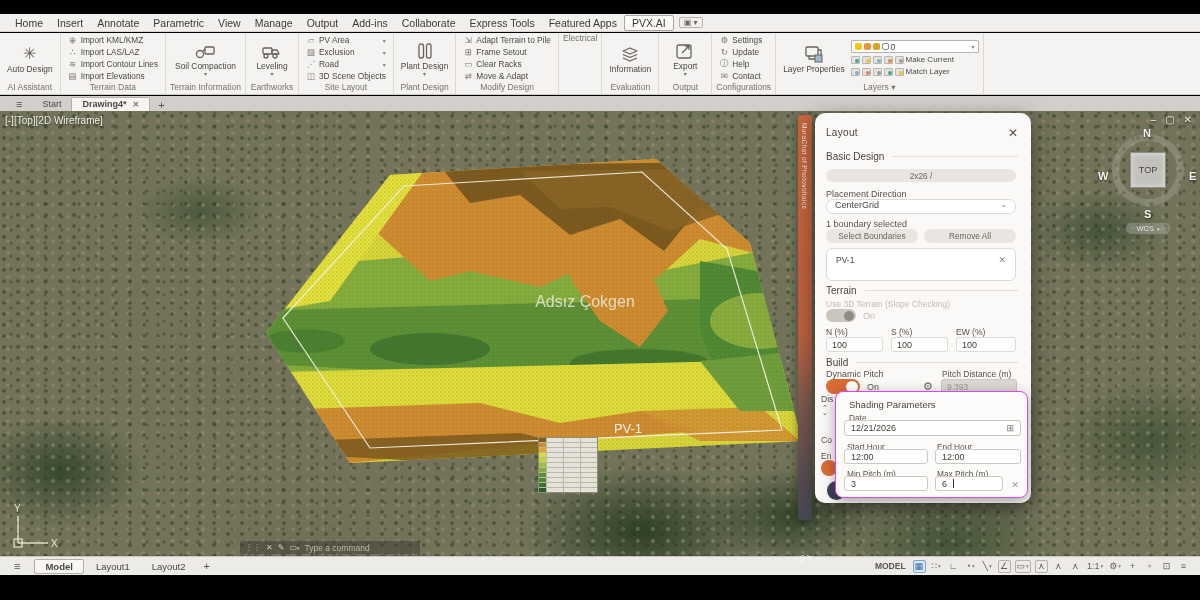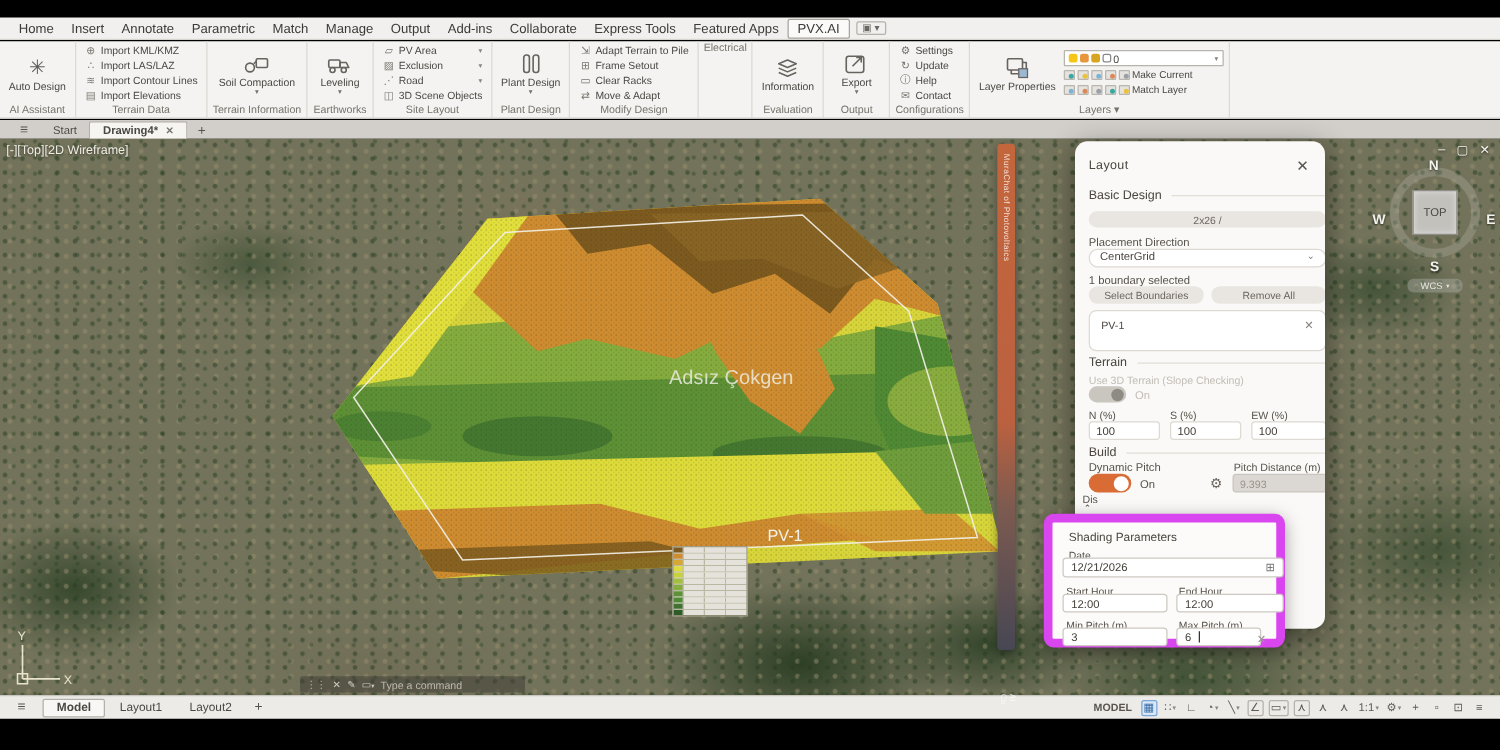--- a/index.html
+++ b/index.html
@@ -101,21 +101,21 @@
   
   .wstrip{position:absolute;left:798px;top:115px;width:14px;height:405px;border-radius:3px;z-index:5;
     background:linear-gradient(180deg,#c4663c 0%,#bb6140 55%,#7c5a50 72%,#474754 100%);
     box-shadow:0 2px 8px rgba(0,0,0,.4);}
   .wtext{position:absolute;left:3px;top:8px;writing-mode:vertical-rl;font-size:6.5px;
     color:rgba(255,255,255,.8);letter-spacing:.4px;}
   .wtext2{position:absolute;left:3px;bottom:42px;writing-mode:vertical-rl;font-size:6.5px;
     color:rgba(255,255,255,.75);}
 
   
-  .panel{position:absolute;left:860px;top:113px;width:200px;height:390px;background:#faf9f7;
+  .panel{position:absolute;left:815px;top:113px;width:216px;height:390px;background:#faf9f7;
     border-radius:10px;z-index:6;box-shadow:0 6px 22px rgba(0,0,0,.45);color:#4a453f;overflow:hidden;}
   .p-title{position:absolute;left:11px;top:14px;font-size:10px;letter-spacing:.3px;}
   .p-close{position:absolute;right:13px;top:13px;font-size:12px;color:#55514b;cursor:default;}
   .p-sec{position:absolute;display:flex;align-items:center;gap:8px;font-size:10px;}
   .p-sec .dl{flex:1;height:1px;background:#e2ded8;}
   .pill{position:absolute;background:#e9e6e2;border-radius:7px;display:flex;align-items:center;
     justify-content:center;font-size:8.3px;color:#6b655e;cursor:default;}
   .plabel{position:absolute;font-size:9px;color:#57524b;}
   .pselect{position:absolute;background:#fff;border:1px solid #ddd9d3;border-radius:7px;display:flex;
     align-items:flex-start;font-size:9px;color:#4a453f;padding:0 8px;}
@@ -127,21 +127,21 @@
     color:#44403a;display:flex;align-items:center;padding:0 5px;}
   .pinput.disabled{background:#dbd7d2;border-color:#c9c5bf;color:#9a958e;}
   .toggle{position:absolute;border-radius:8px;}
   .toggle .knob{position:absolute;top:1.5px;border-radius:50%;background:#fff;}
   .gear{position:absolute;font-size:11px;color:#6b655e;}
   .sliver{position:absolute;font-size:8.5px;color:#57524b;white-space:nowrap;}
   .dotc{position:absolute;border-radius:50%;}
 
   
   .popup{position:absolute;left:835px;top:391px;width:193px;height:107px;background:#fcfbf9;z-index:7;
-    border-radius:8px;box-shadow:0 4px 14px rgba(0,0,0,.35);border:7px solid #d946ef;color:#4a453f;margin-top:20px;}
+    border-radius:8px;box-shadow:0 4px 14px rgba(0,0,0,.35);border:1px solid #d946ef;color:#4a453f;}
   .pp-title{position:absolute;left:13px;top:7px;font-size:9.5px;}
   .pp-lab{position:absolute;font-size:8.3px;color:#57524b;}
   .pp-in{position:absolute;background:#fff;border:1px solid #cdc9c2;border-radius:3px;font-size:9px;
     color:#44403a;display:flex;align-items:center;padding:0 6px;}
   .caret{display:inline-block;width:1px;height:9px;background:#333;margin-left:6px;}
   .pp-x{position:absolute;right:8px;top:88px;font-size:9px;color:#999;}
   .cal{margin-left:auto;font-size:9px;color:#777;}
 
   
   .statusbar{position:absolute;left:0;top:556px;width:100%;height:19px;background:#edebe8;
@@ -161,21 +161,21 @@
 </head>
 <body>
 
 <div id="stage">
 
   <div class="menubar" id="menubar">
       <span class="menu-item">Home</span>
       <span class="menu-item">Insert</span>
       <span class="menu-item">Annotate</span>
       <span class="menu-item">Parametric</span>
-      <span class="menu-item">Match</span>
+      <span class="menu-item">View</span>
       <span class="menu-item">Manage</span>
       <span class="menu-item">Output</span>
       <span class="menu-item">Add-ins</span>
       <span class="menu-item">Collaborate</span>
       <span class="menu-item">Express Tools</span>
       <span class="menu-item">Featured Apps</span>
       <span class="menu-item active">PVX.AI</span>
       <span class="menu-extra">▣ ▾</span>
     </div>
 

